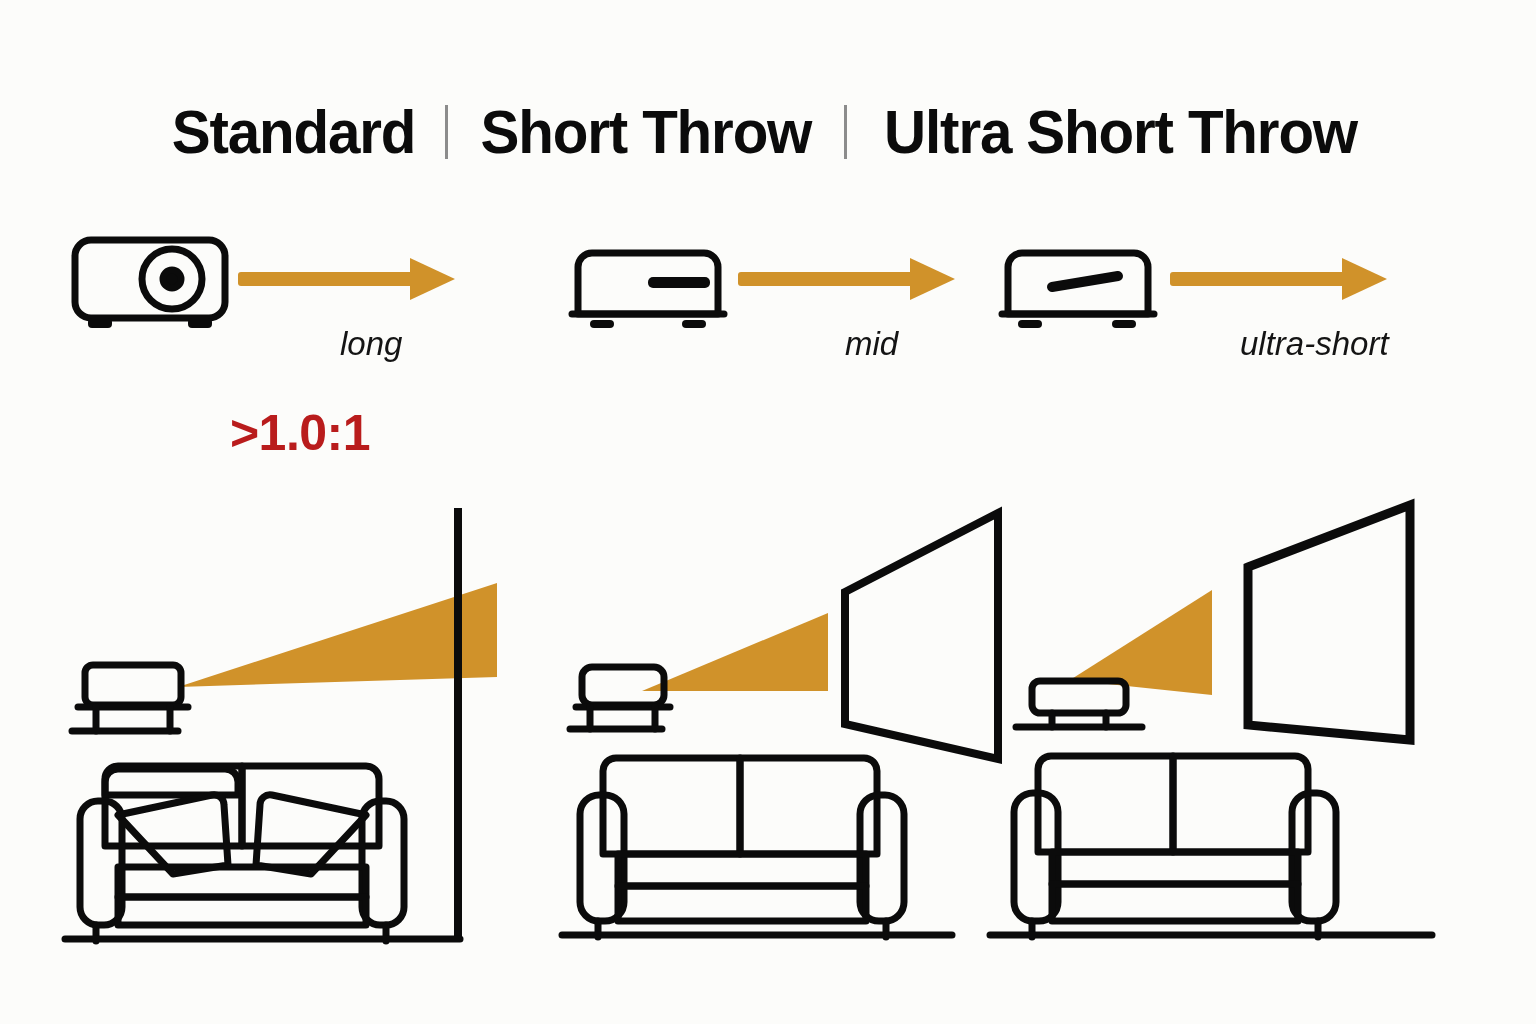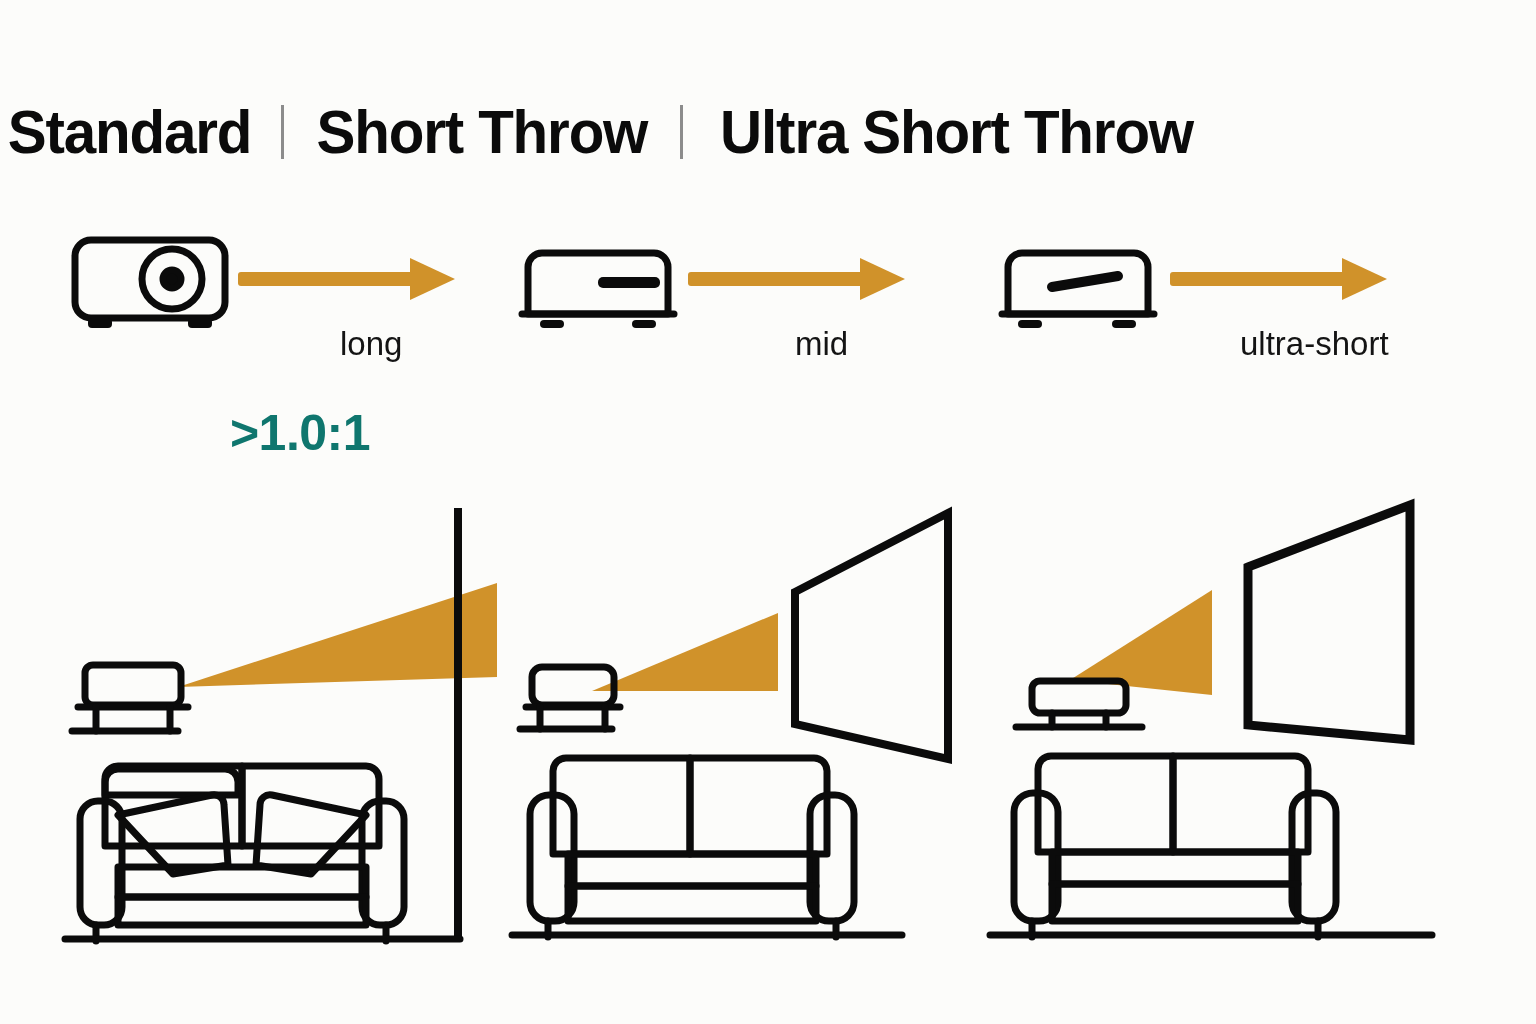--- a/index.html
+++ b/index.html
@@ -8,21 +8,21 @@
     width:1536px;height:1024px;
     background:#fcfcfa;
     font-family:"Liberation Sans","DejaVu Sans",sans-serif;
     overflow:hidden;
     position:relative;
   }
   #board{position:absolute;inset:0;}
   .title-row{
     position:absolute;
     top:96px;left:0;width:1536px;
-    display:flex;align-items:center;justify-content:flex-start;
+    display:flex;align-items:center;justify-content:center;
     gap:22px;
   }
   .title-seg{
     font-size:62px;
     font-weight:700;
     letter-spacing:-1.2px;
     color:#0b0b0b;
     font-family:"Liberation Sans","DejaVu Sans",sans-serif;
     white-space:nowrap;
     transform:scaleX(0.94);
@@ -31,39 +31,40 @@
   .title-pipe{
     width:3px;height:54px;background:#8c8c8c;flex:0 0 auto;
   }
   .cols{
     position:absolute;top:0;left:0;width:1536px;height:1024px;
   }
   .col{
     position:absolute;top:0;height:1024px;
   }
   .col-0{left:60px;width:480px;}
-  .col-1{left:510px;width:470px;}
+  .col-1{left:560px;width:470px;}
   .col-2{left:990px;width:500px;}
 
   .icon-row{position:absolute;top:232px;left:0;width:100%;height:110px;}
   .throw-word{
     position:absolute;
     font-size:33px;
     color:#141414;
     font-weight:400;
     white-space:nowrap;
     letter-spacing:0px;
+    font-style:italic;
   }
   .ratio{
     position:absolute;
     top:404px;width:100%;
     text-align:center;
     font-size:50px;
     font-weight:700;
-    color:#0f766e;
+    color:#b91c1c;
     letter-spacing:-0.5px;
   }
   .scene{position:absolute;top:495px;left:0;width:100%;height:460px;}
   svg{display:block;overflow:visible;}
 </style>
 </head>
 <body>
 
 <div id="board">
 

